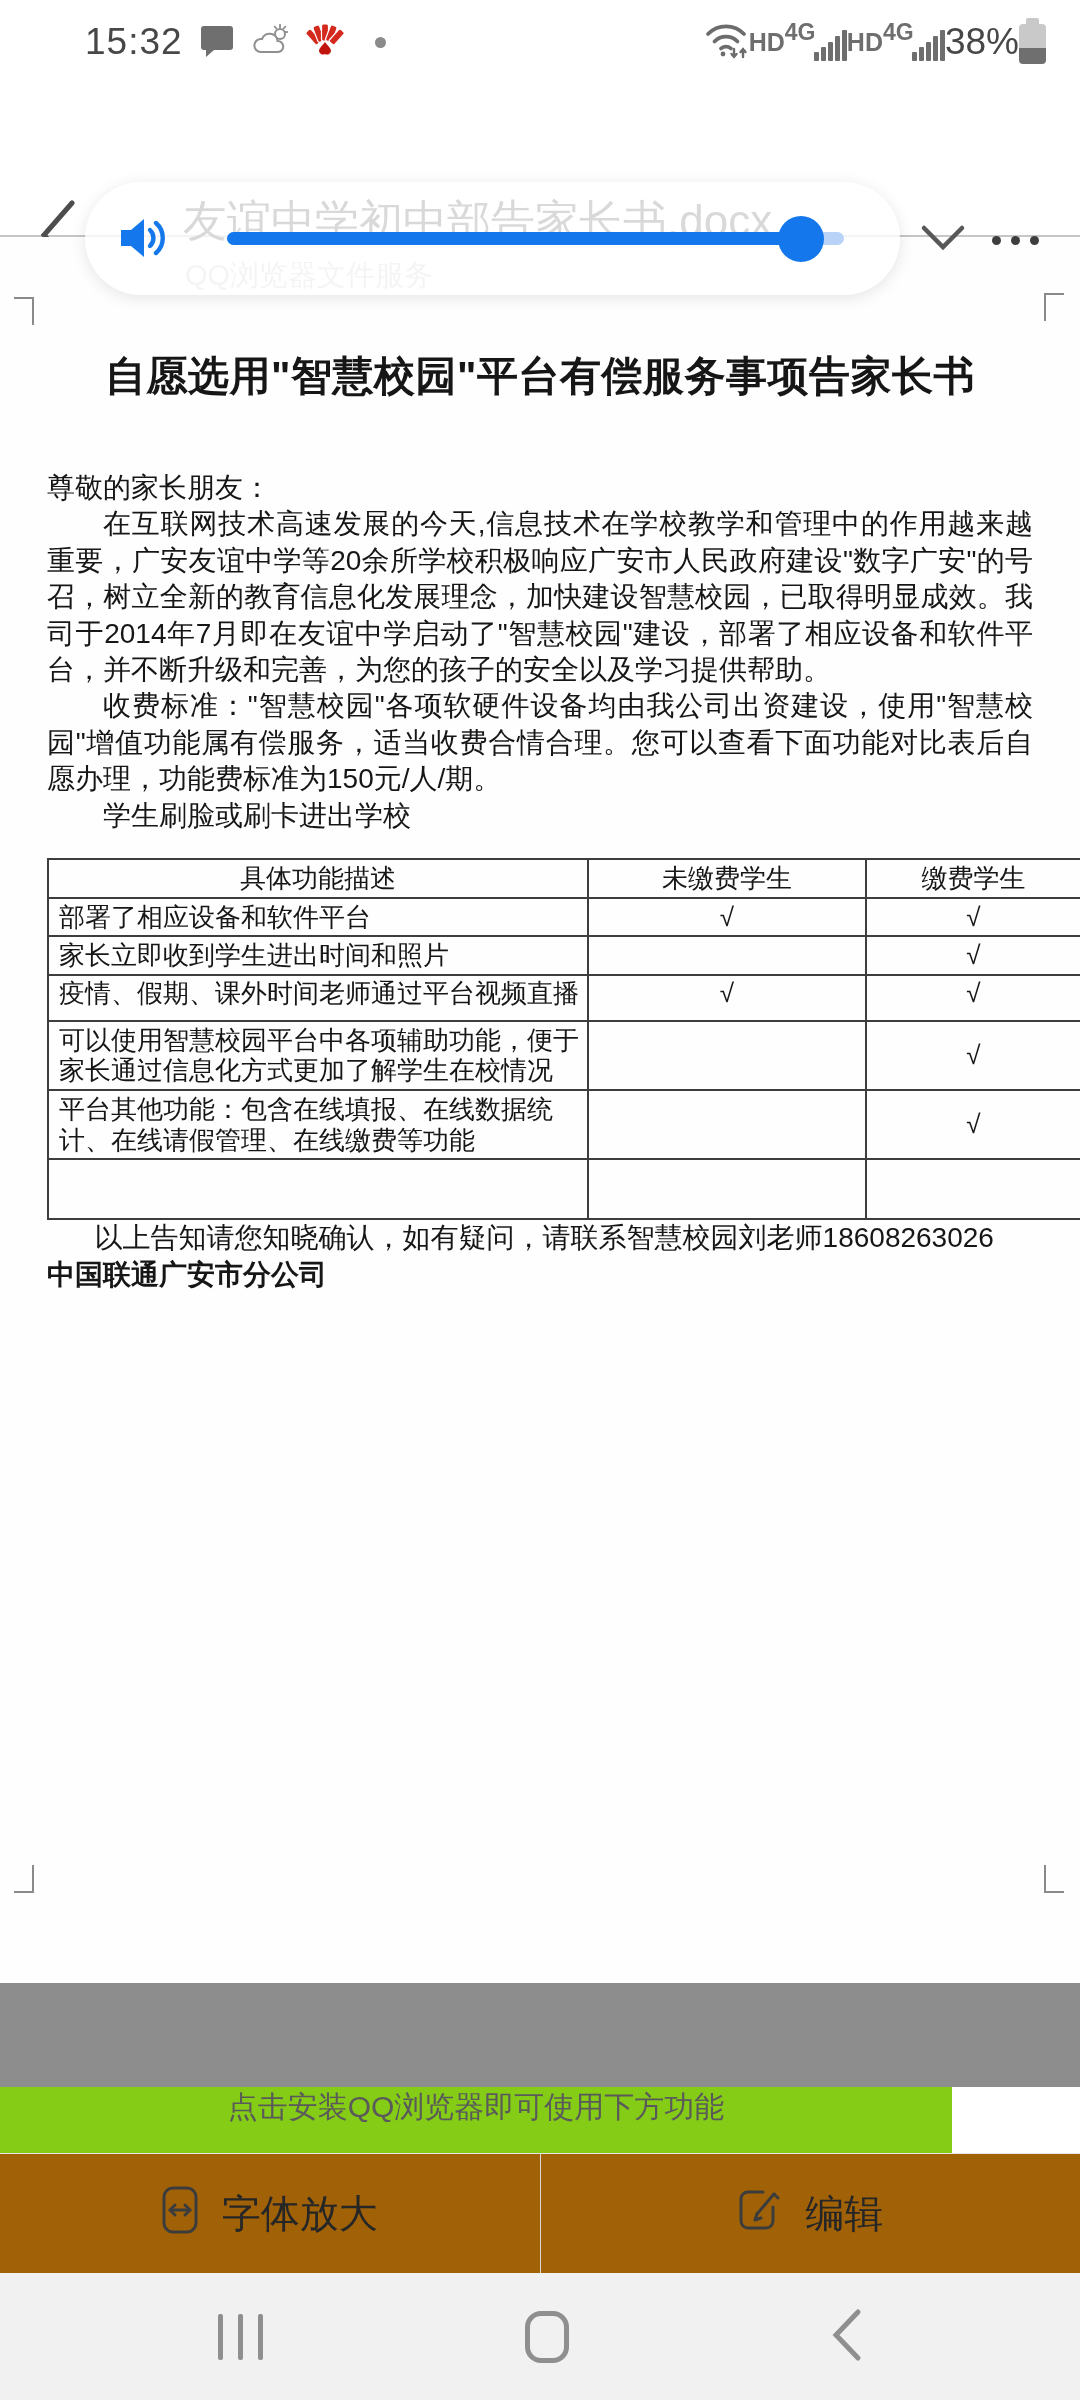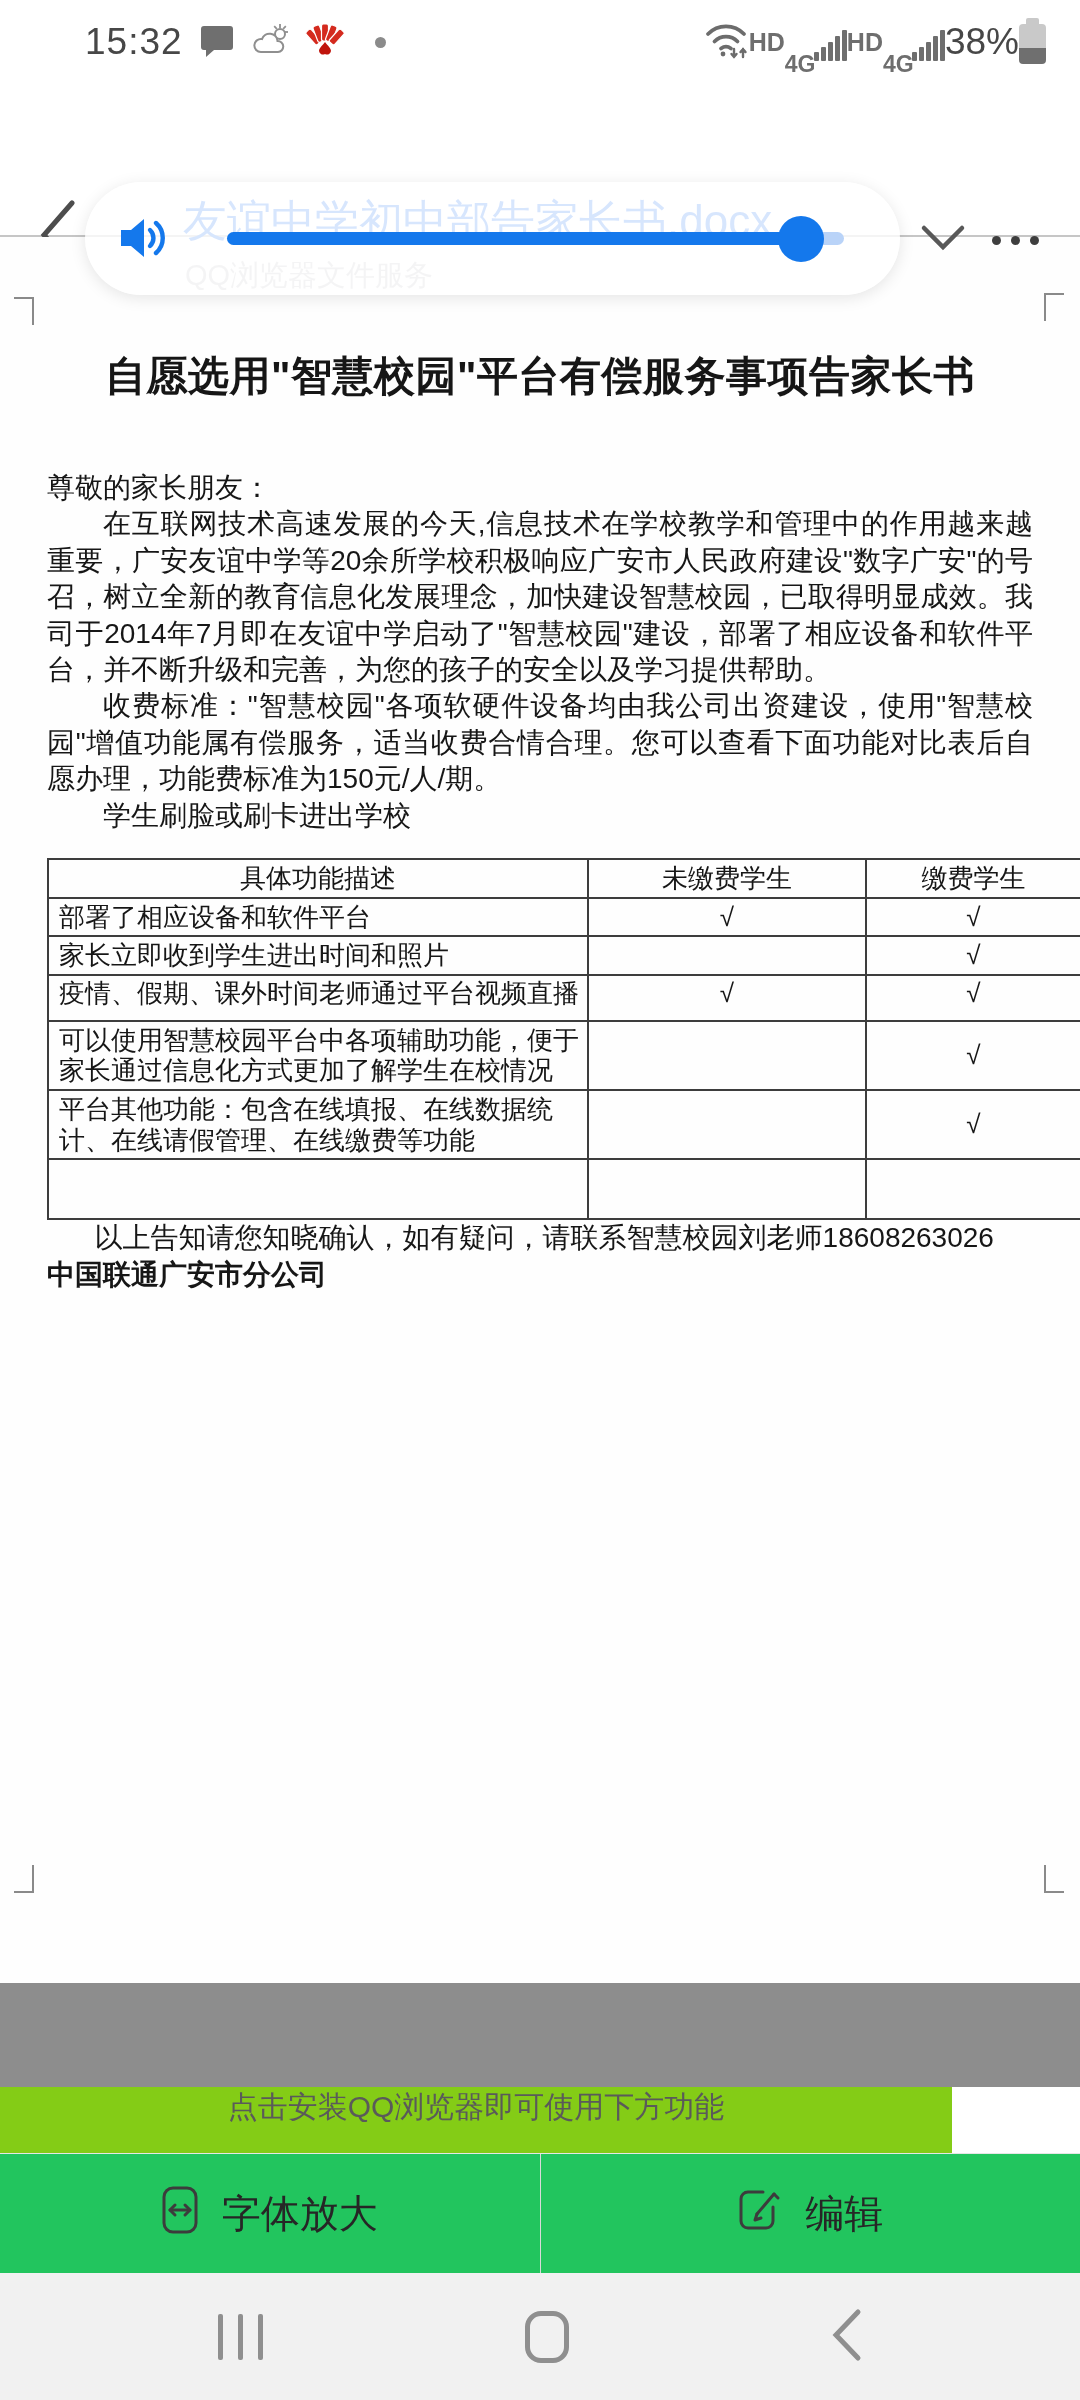--- a/index.html
+++ b/index.html
@@ -9,33 +9,33 @@
   
   .statusbar{position:absolute;top:0;left:0;width:1080px;height:78px;display:flex;
              align-items:center;justify-content:space-between;padding:6px 34px 0 85px;box-sizing:border-box;}
   .sb-left,.sb-right{display:flex;align-items:center;}
   .sb-left{gap:16px;}
   .sb-right{}
   .sb-time{font-size:37px;color:#474747;font-weight:500;letter-spacing:1px;}
   .sb-dot{width:11px;height:11px;border-radius:50%;background:#8b8b8b;margin-left:14px;}
   .hd{font-size:25px;font-weight:600;color:#6e6e6e;}
   .sig{position:relative;width:62px;height:44px;}
-  .sig .g4{position:absolute;left:0;top:-1px;font-size:23px;font-weight:700;color:#6e6e6e;margin-top:32px;}
+  .sig .g4{position:absolute;left:0;top:-1px;font-size:23px;font-weight:700;color:#6e6e6e;}
   .sig .bars{position:absolute;right:0;bottom:3px;display:flex;align-items:flex-end;gap:2px;}
   .sig .bars i{display:block;width:5px;background:#6e6e6e;border-radius:1px;}
   .pct{font-size:37px;color:#474747;font-weight:500;}
   .batt{position:relative;width:27px;height:40px;border-radius:4px;margin-top:4px;
         background:linear-gradient(to top,#6f6f6f 40%,#c9c9c9 40%);}
   .batt::before{content:"";position:absolute;top:-6px;left:7px;width:13px;height:6px;background:#c9c9c9;border-radius:2px 2px 0 0;}
 
   
   .toolbar{position:absolute;top:78px;left:0;width:1080px;height:157px;background:#fff;
            border-bottom:2px solid #c6c6c6;}
   .back-btn{position:absolute;left:36px;top:120px;width:40px;height:74px;}
-  .file-title{position:absolute;left:183px;top:114px;font-size:44px;color:#3b82f6;white-space:nowrap;z-index:1;}
+  .file-title{position:absolute;left:183px;top:114px;font-size:44px;color:#404040;white-space:nowrap;z-index:1;}
   .file-sub{position:absolute;left:185px;top:178px;font-size:29px;color:#c9c9cc;z-index:1;}
   .vol-pill{position:absolute;left:85px;top:104px;width:815px;height:113px;border-radius:57px;
             background:rgba(255,255,255,0.80);box-shadow:0 3px 16px rgba(0,0,0,0.10);z-index:2;}
   .vol-speaker{position:absolute;left:32px;top:32px;}
   .vol-track{position:absolute;left:142px;right:56px;top:50px;height:13px;border-radius:7px;background:#b9d3f8;}
   .vol-fill{width:93%;height:100%;border-radius:7px;background:#1478ec;}
   .vol-thumb{position:absolute;left:93%;top:50%;transform:translate(-50%,-50%);
              width:46px;height:46px;border-radius:50%;background:#1478ec;}
   .collapse-btn{position:absolute;left:920px;top:146px;z-index:3;}
   .more-btn{position:absolute;left:992px;top:158px;display:flex;gap:10px;z-index:3;}
@@ -59,21 +59,21 @@
   .cmp-table .cc{text-align:center;}
   .cmp-table tr.pad td{padding-top:2px;padding-bottom:11px;}
   .cmp-table tr.empty td{height:52px;}
   .note{margin-top:12px;font-size:29px;text-indent:1.7em;white-space:nowrap;}
   .sign{margin-top:118px;font-size:31px;text-align:right;padding-right:70px;font-weight:bold;}
 
   
   .band{position:absolute;top:1983px;left:0;width:1080px;height:104px;background:#8d8d8d;}
   .banner{position:absolute;top:2087px;left:0;width:952px;height:66px;background:#84cc16;
           display:flex;align-items:flex-start;justify-content:center;font-size:30px;color:#5a5a5a;}
-  .actions{position:absolute;top:2153px;left:0;width:1080px;height:120px;background:#22c55e;
+  .actions{position:absolute;top:2153px;left:0;width:1080px;height:120px;background:#a16207;
            border-top:1px solid #e6e6e6;display:flex;}
   .action{flex:1;display:flex;align-items:center;justify-content:center;gap:24px;
           font-size:39px;color:#262626;font-weight:500;}
   .action.first{border-right:1px solid #d9d9d9;}
 
   .navbar{position:absolute;top:2273px;left:0;width:1080px;height:127px;background:#f1f1f1;
           display:flex;align-items:center;justify-content:space-between;padding:0 218px;box-sizing:border-box;}
   .rec{display:flex;gap:15px;}
   .rec i{width:5px;height:46px;background:#8f8f8f;border-radius:2px;}
   .home{width:44px;height:52px;border:5px solid #8f8f8f;border-radius:16px;box-sizing:border-box;}

